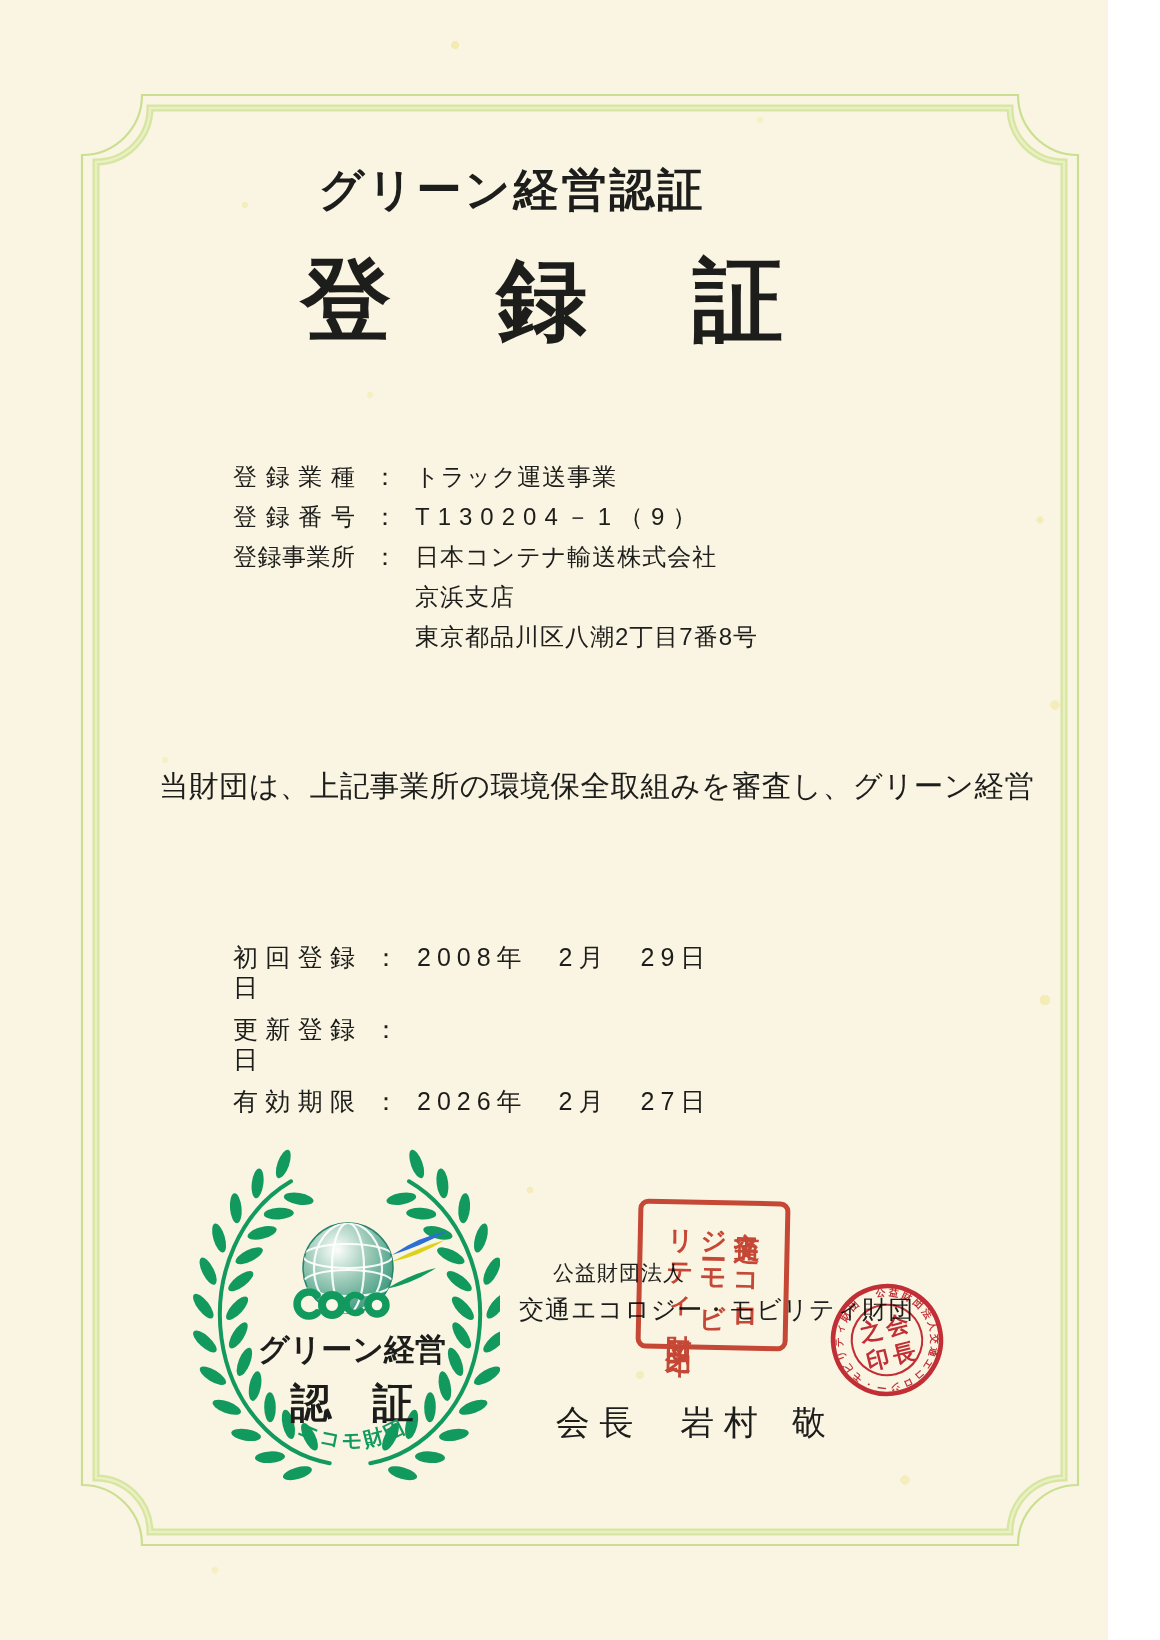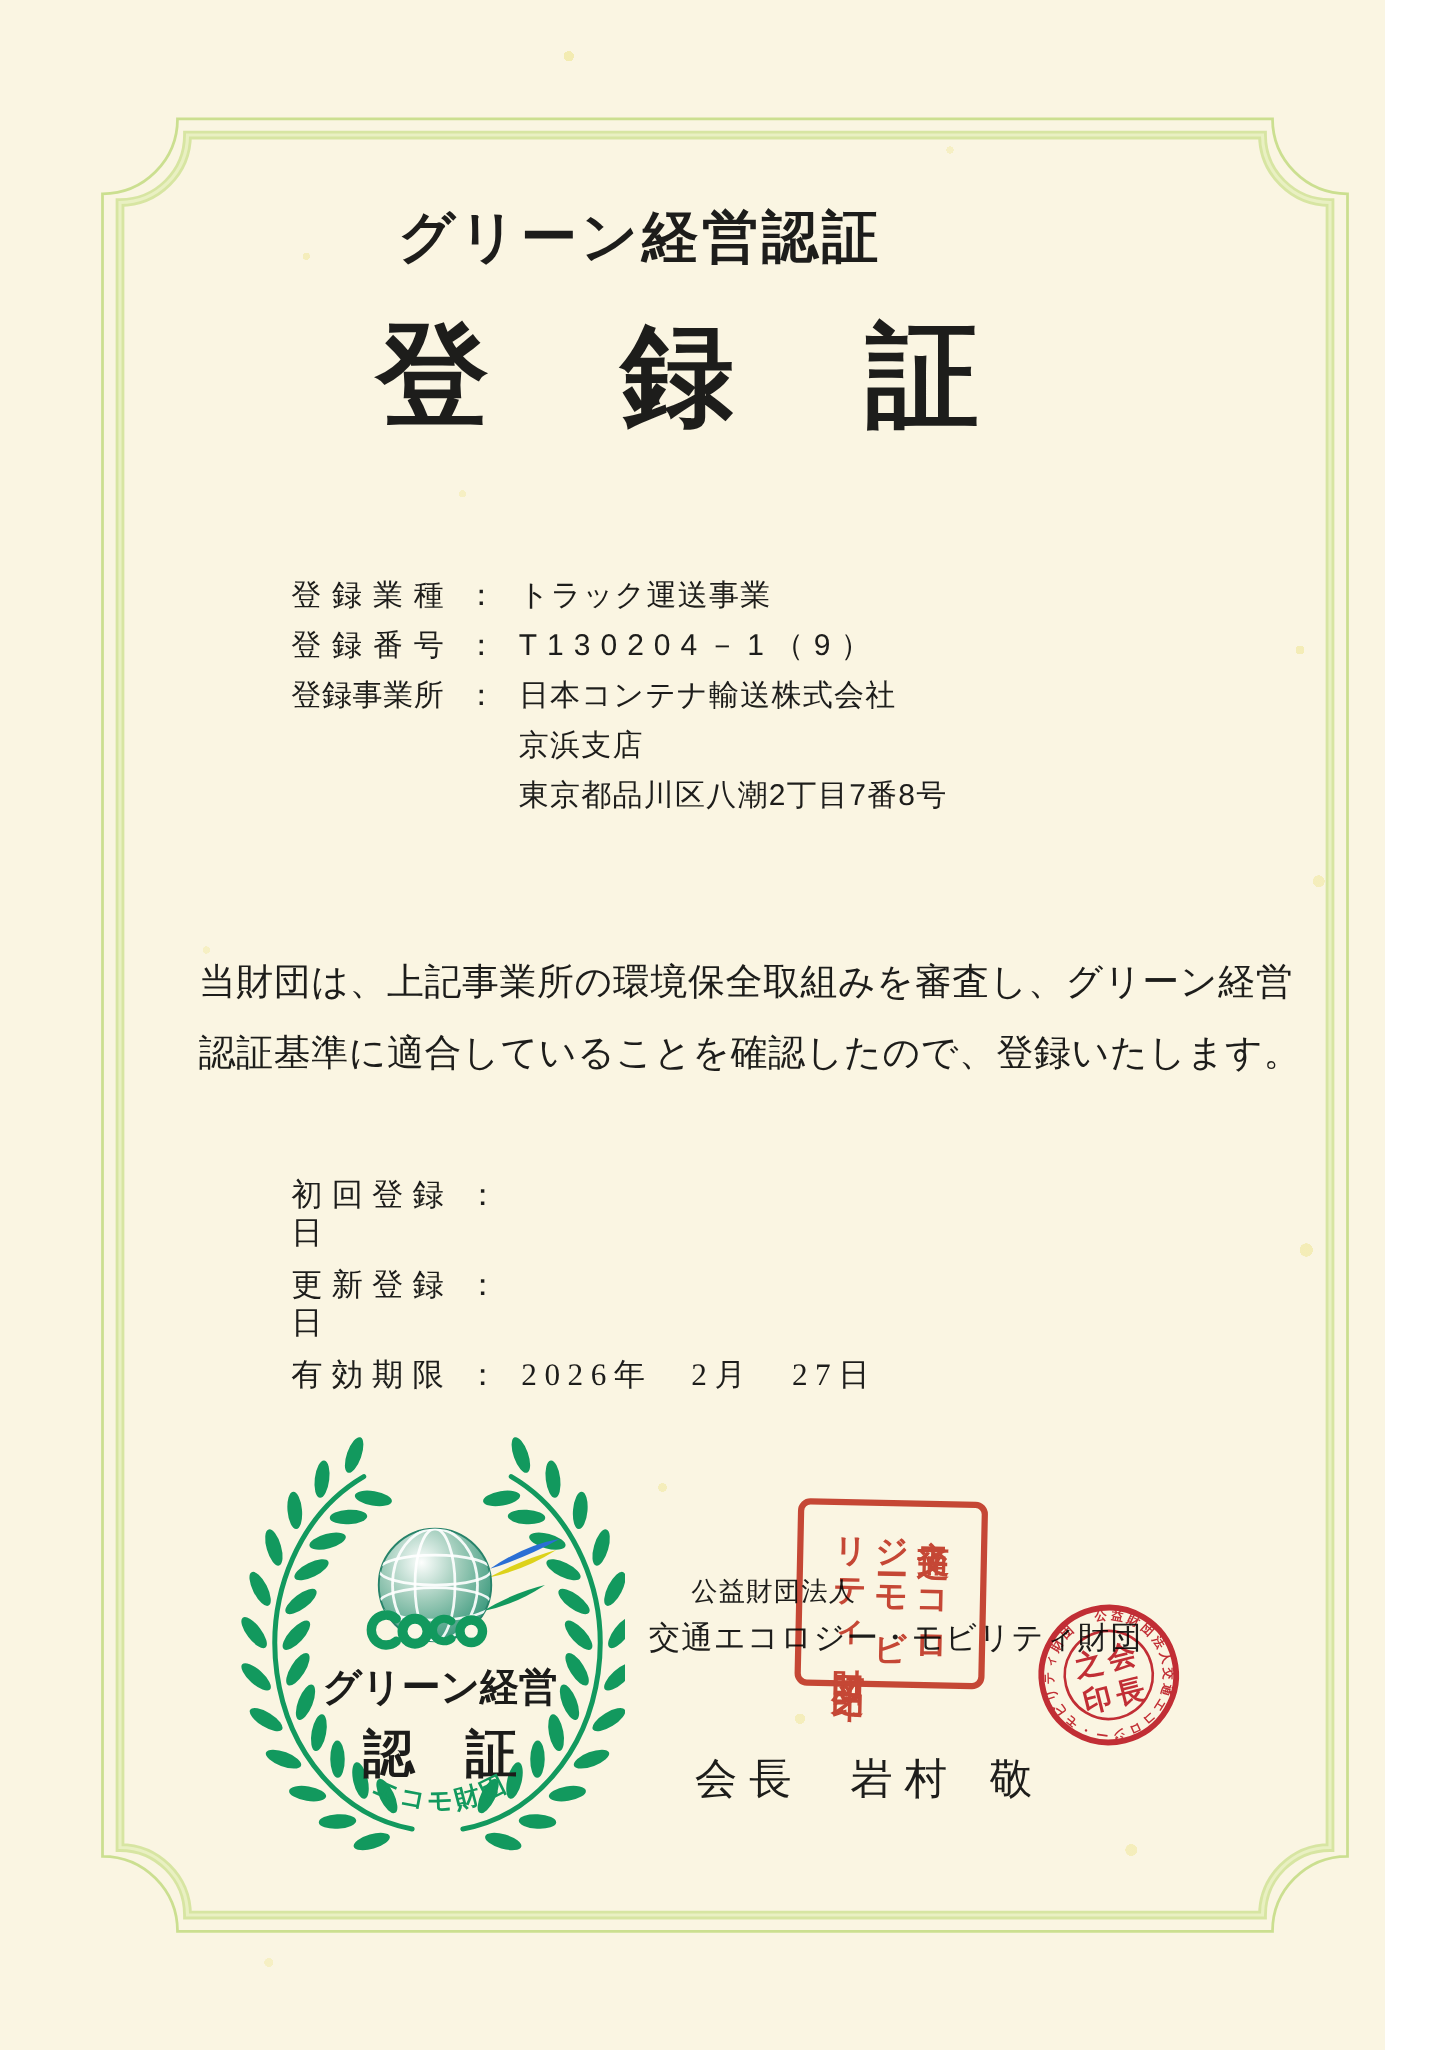--- a/index.html
+++ b/index.html
@@ -24,21 +24,21 @@
   .heading{left:-42px;width:100%;top:160px;text-align:center;font-size:45px;font-weight:600;letter-spacing:3px;}
   .cert-title{left:-8px;width:100%;top:240px;text-align:center;font-size:90px;font-weight:900;letter-spacing:8px;}
   .fields{left:233px;top:457px;font-size:24px;line-height:40px;}
   .frow{display:flex;}
   .flabel{width:122px;text-align:justify;text-align-last:justify;}
   .fcolon{width:60px;text-align:center;}
   .fval{letter-spacing:1px;}
   .num-spaced{letter-spacing:8px;}
   .extra{margin-left:182px;letter-spacing:1px;}
   .statement{left:159px;top:757px;width:900px;font-size:29.5px;line-height:57px;letter-spacing:0.5px;}
-  .dates{left:233px;top:942px;font-size:25px;font-family:Liberation Serif, serif;}
+  .dates{left:233px;top:942px;font-size:25px;}
   .drow{display:flex;height:30px;margin-bottom:42px;line-height:30px;}
   .dlabel{width:122px;text-align:justify;text-align-last:justify;}
   .dcolon{width:62px;text-align:center;}
   .dval{letter-spacing:6px;}
   .issuer1{left:553px;top:1259px;font-size:21px;letter-spacing:1px;}
   .issuer2{left:519px;top:1293px;font-size:25px;letter-spacing:1px;}
   .chairman{left:518px;top:1361px;font-size:34px;white-space:pre;}
   .chairman .name{margin-left:47px;white-space:pre;}
   .logo-svg{position:absolute;left:180px;top:1128px;}
   .logo-line1{font-size:31px;font-weight:700;fill:#1c1c1a;text-anchor:middle;}
@@ -85,27 +85,27 @@
       <span class="flabel">登録事業所</span>
       <span class="fcolon">：</span>
       <span class="fval">日本コンテナ輸送株式会社</span>
     </div>
     <div class="extra">京浜支店</div>
     <div class="extra">東京都品川区八潮2丁目7番8号</div>
   </div>
 
   <div class="txt statement">
     <div>当財団は、上記事業所の環境保全取組みを審査し、グリーン経営</div>
-    <div>認証基準に適合していることを確認したので、登録いたします。</div>
   </div>
 
   <div class="txt dates">
     <div class="drow">
       <span class="dlabel">初回登録日</span>
       <span class="dcolon">：</span>
+      <span class="dval">2008年　2月　29日</span>
     </div>
     <div class="drow">
       <span class="dlabel">更新登録日</span>
       <span class="dcolon">：</span>
     </div>
     <div class="drow">
       <span class="dlabel">有効期限</span>
       <span class="dcolon">：</span>
       <span class="dval">2026年　2月　27日</span>
     </div>

